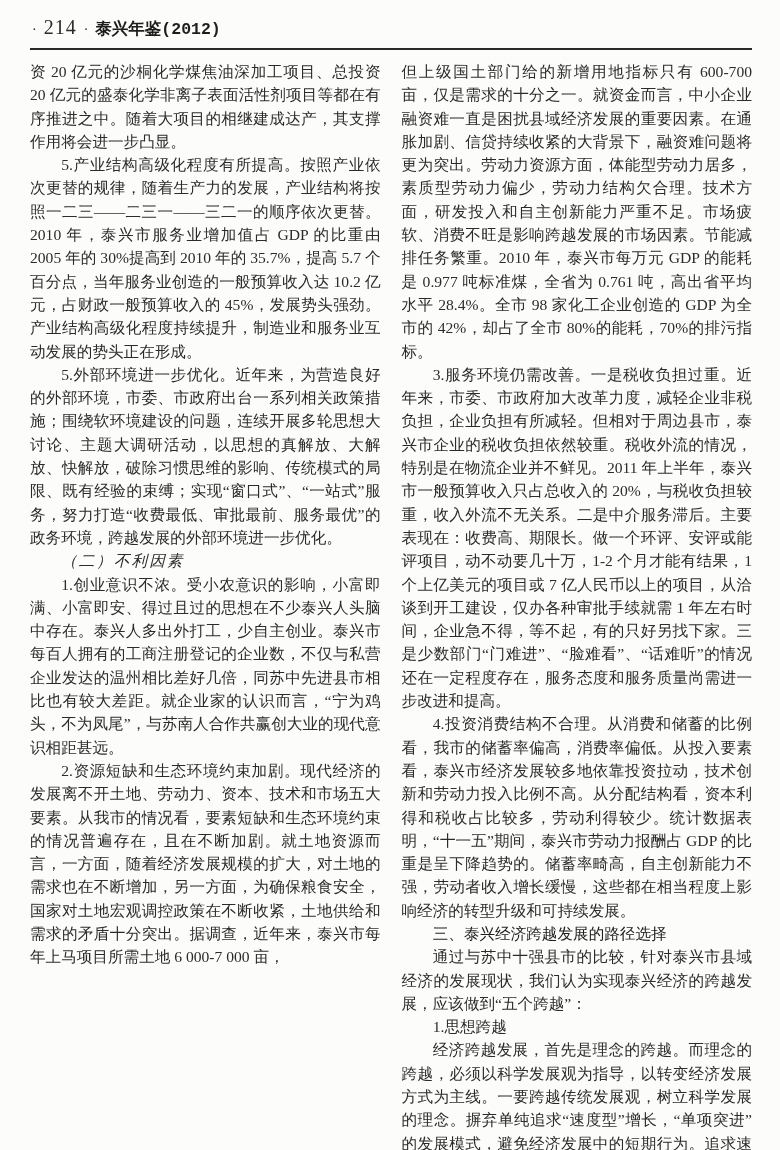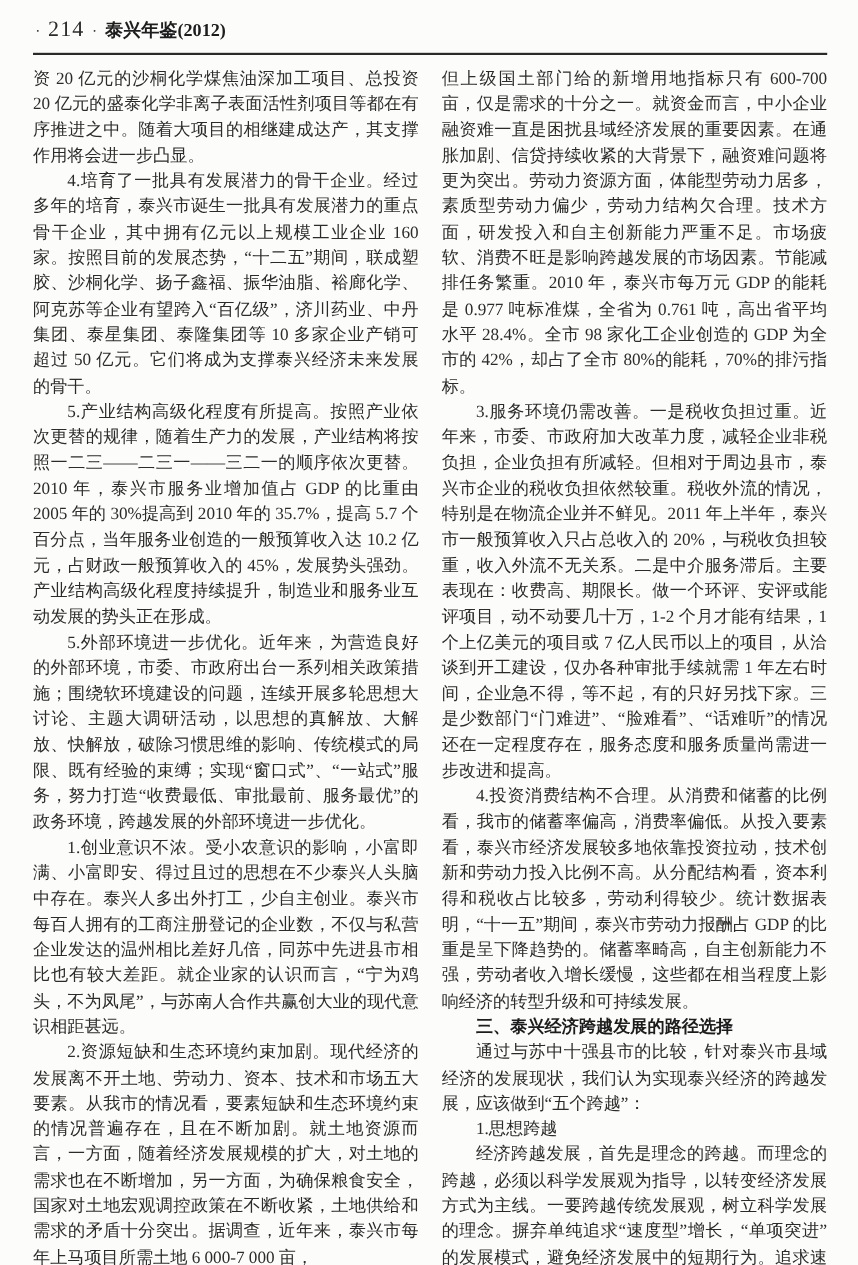--- a/index.html
+++ b/index.html
@@ -15,21 +15,21 @@
     overflow:hidden;
   }
   .page-header{
     display:flex;align-items:baseline;gap:7px;
     font-size:17px;line-height:22px;
     padding-left:2px;
   }
   .header-dot{font-size:14px;color:#2a2a2a;}
   .page-number{font-size:20px;letter-spacing:1px;color:#2a2a2a;}
   .book-title{
-    font-family:Liberation Serif, serif;
+    font-family:Liberation Mono, monospace;
     font-weight:bold;font-size:16.5px;color:#1d1d1d;
   }
   .header-rule{
     border:none;border-top:2.5px solid #2a2a2a;
     margin:7px 0 0 0;width:100%;
   }
   .columns{
     display:flex;gap:21px;margin-top:10px;
   }
   .col{
@@ -41,21 +41,21 @@
     color:#2b2b2b;
   }
   .col p{margin:0;text-indent:2em;}
   .col p.cont{text-indent:0;}
   .kai-heading{
     font-style:italic;
     letter-spacing:2px;
   }
   .section-heading{
     font-family:"Liberation Sans","DejaVu Sans",sans-serif;
-    font-weight:bold;
+    font-weight:normal;
     color:#1c1c1c;
   }
 </style>
 </head>
 <body>
 
 <div class="page">
 
   <header class="page-header">
     <span class="header-dot">·</span>
@@ -63,23 +63,23 @@
     <span class="header-dot">·</span>
     <span class="book-title">泰兴年鉴(2012)</span>
   </header>
 
   <hr class="header-rule">
 
   <main class="columns">
 
     <section class="col">
       <p class="cont">资 20 亿元的沙桐化学煤焦油深加工项目、总投资 20 亿元的盛泰化学非离子表面活性剂项目等都在有序推进之中。随着大项目的相继建成达产，其支撑作用将会进一步凸显。</p>
-      <p>4.培育了一批具有发展潜力的骨干企业。经过多年的培育，泰兴市诞生一批具有发展潜力的重点骨干企业，其中拥有亿元以上规模工业企业 160 家。按照目前的发展态势，“十二五”期间，联成塑胶、沙桐化学、扬子鑫福、振华油脂、裕廊化学、阿克苏等企业有望跨入“百亿级”，济川药业、中丹集团、泰星集团、泰隆集团等 10 多家企业产销可超过 50 亿元。它们将成为支撑泰兴经济未来发展的骨干。</p>
       <p>5.产业结构高级化程度有所提高。按照产业依次更替的规律，随着生产力的发展，产业结构将按照一二三——二三一——三二一的顺序依次更替。2010 年，泰兴市服务业增加值占 GDP 的比重由 2005 年的 30%提高到 2010 年的 35.7%，提高 5.7 个百分点，当年服务业创造的一般预算收入达 10.2 亿元，占财政一般预算收入的 45%，发展势头强劲。产业结构高级化程度持续提升，制造业和服务业互动发展的势头正在形成。</p>
       <p>5.外部环境进一步优化。近年来，为营造良好的外部环境，市委、市政府出台一系列相关政策措施；围绕软环境建设的问题，连续开展多轮思想大讨论、主题大调研活动，以思想的真解放、大解放、快解放，破除习惯思维的影响、传统模式的局限、既有经验的束缚；实现“窗口式”、“一站式”服务，努力打造“收费最低、审批最前、服务最优”的政务环境，跨越发展的外部环境进一步优化。</p>
+      <p class="kai-heading">（二）不利因素</p>
       <p>1.创业意识不浓。受小农意识的影响，小富即满、小富即安、得过且过的思想在不少泰兴人头脑中存在。泰兴人多出外打工，少自主创业。泰兴市每百人拥有的工商注册登记的企业数，不仅与私营企业发达的温州相比差好几倍，同苏中先进县市相比也有较大差距。就企业家的认识而言，“宁为鸡头，不为凤尾”，与苏南人合作共赢创大业的现代意识相距甚远。</p>
       <p>2.资源短缺和生态环境约束加剧。现代经济的发展离不开土地、劳动力、资本、技术和市场五大要素。从我市的情况看，要素短缺和生态环境约束的情况普遍存在，且在不断加剧。就土地资源而言，一方面，随着经济发展规模的扩大，对土地的需求也在不断增加，另一方面，为确保粮食安全，国家对土地宏观调控政策在不断收紧，土地供给和需求的矛盾十分突出。据调查，近年来，泰兴市每年上马项目所需土地 6 000-7 000 亩，</p>
     </section>
 
     <section class="col">
       <p class="cont">但上级国土部门给的新增用地指标只有 600-700 亩，仅是需求的十分之一。就资金而言，中小企业融资难一直是困扰县域经济发展的重要因素。在通胀加剧、信贷持续收紧的大背景下，融资难问题将更为突出。劳动力资源方面，体能型劳动力居多，素质型劳动力偏少，劳动力结构欠合理。技术方面，研发投入和自主创新能力严重不足。市场疲软、消费不旺是影响跨越发展的市场因素。节能减排任务繁重。2010 年，泰兴市每万元 GDP 的能耗是 0.977 吨标准煤，全省为 0.761 吨，高出省平均水平 28.4%。全市 98 家化工企业创造的 GDP 为全市的 42%，却占了全市 80%的能耗，70%的排污指标。</p>
       <p>3.服务环境仍需改善。一是税收负担过重。近年来，市委、市政府加大改革力度，减轻企业非税负担，企业负担有所减轻。但相对于周边县市，泰兴市企业的税收负担依然较重。税收外流的情况，特别是在物流企业并不鲜见。2011 年上半年，泰兴市一般预算收入只占总收入的 20%，与税收负担较重，收入外流不无关系。二是中介服务滞后。主要表现在：收费高、期限长。做一个环评、安评或能评项目，动不动要几十万，1-2 个月才能有结果，1 个上亿美元的项目或 7 亿人民币以上的项目，从洽谈到开工建设，仅办各种审批手续就需 1 年左右时间，企业急不得，等不起，有的只好另找下家。三是少数部门“门难进”、“脸难看”、“话难听”的情况还在一定程度存在，服务态度和服务质量尚需进一步改进和提高。</p>
       <p>4.投资消费结构不合理。从消费和储蓄的比例看，我市的储蓄率偏高，消费率偏低。从投入要素看，泰兴市经济发展较多地依靠投资拉动，技术创新和劳动力投入比例不高。从分配结构看，资本利得和税收占比较多，劳动利得较少。统计数据表明，“十一五”期间，泰兴市劳动力报酬占 GDP 的比重是呈下降趋势的。储蓄率畸高，自主创新能力不强，劳动者收入增长缓慢，这些都在相当程度上影响经济的转型升级和可持续发展。</p>
       <p class="section-heading">三、泰兴经济跨越发展的路径选择</p>
       <p>通过与苏中十强县市的比较，针对泰兴市县域经济的发展现状，我们认为实现泰兴经济的跨越发展，应该做到“五个跨越”：</p>

